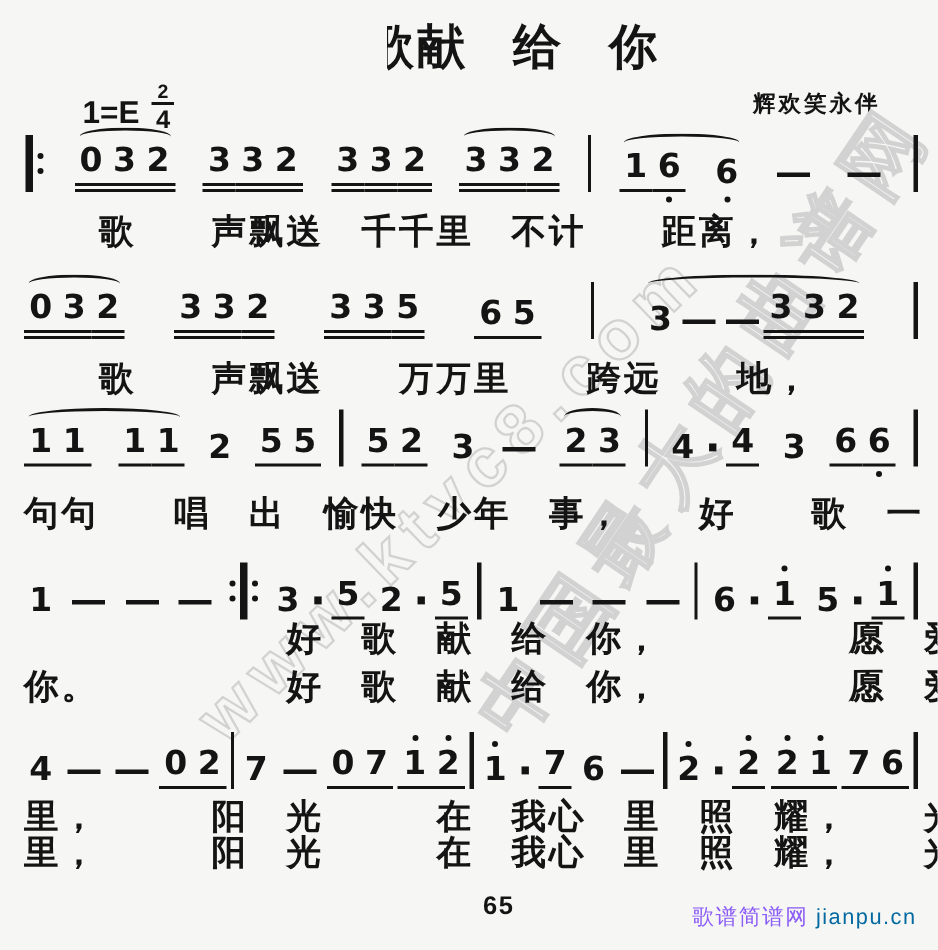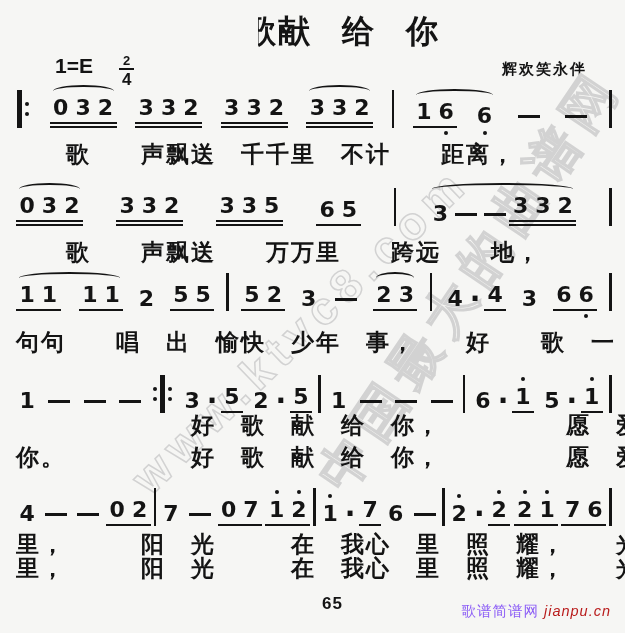--- a/index.html
+++ b/index.html
@@ -5,21 +5,21 @@
   html,body{margin:0;padding:0;}
   body{width:625px;height:633px;background:#f6f6f4;position:relative;overflow:hidden;
        font-family:"Liberation Sans", sans-serif;color:#141414;}
   #page{position:absolute;inset:0;}
 
   
   #title{position:absolute;left:258px;top:10px;font-size:32px;font-weight:bold;
          letter-spacing:32px;white-space:nowrap;font-family:Liberation Mono, monospace;}
   .tclip{display:inline-block;width:20px;overflow:hidden;vertical-align:bottom;}
   .tclip span{display:inline-block;margin-left:-14px;letter-spacing:0;}
-  #keyline{position:absolute;left:55px;top:54px;font-size:21px;font-weight:bold;display:flex;align-items:flex-start;gap:26px;}
+  #keyline{position:absolute;left:55px;top:54px;font-size:21px;font-weight:bold;display:flex;align-items:flex-end;gap:8px;}
   .timesig{display:inline-flex;flex-direction:column;align-items:center;line-height:1;}
   .timesig .num{font-size:13px;font-weight:bold;}
   .timesig .den{font-size:17px;font-weight:bold;border-top:2px solid #141414;padding:1px 3px 0 3px;margin-top:1px;}
   #source{position:absolute;right:38px;top:60px;font-size:15px;font-weight:bold;letter-spacing:2px;}
 
   
   .wm{position:absolute;font-weight:bold;white-space:nowrap;color:transparent;
       -webkit-text-stroke:1.5px #d2d2d2;pointer-events:none;z-index:1;}
   #wm1{font-size:46px;letter-spacing:8px;left:300px;top:330px;transform:translate(-50%,-50%) rotate(-44deg);}
   #wm2{font-size:52px;letter-spacing:10px;left:470px;top:280px;transform:translate(-50%,-50%) rotate(-56deg);}
@@ -48,21 +48,21 @@
   .bdots{display:flex;flex-direction:column;justify-content:center;gap:6px;height:38px;margin:0 2px;}
   .bdots i{width:4px;height:4px;background:#141414;border-radius:50%;display:block;}
   .lyr{font-size:23px;font-weight:bold;white-space:pre;letter-spacing:2px;line-height:24px;}
   .lyr:first-of-type{margin-top:12px;}
 
   
   #pageno{position:absolute;left:0;right:0;top:594px;text-align:center;
           font-size:17px;font-weight:bold;letter-spacing:1px;padding-left:40px;}
   #credit{position:absolute;right:14px;top:602px;font-size:14.5px;letter-spacing:1px;}
   #credit .site{color:#8b5cf6;}
-  #credit .url{color:#b91c1c;font-style:italic;}
+  #credit .url{color:#0369a1;}
 </style>
 </head>
 <body>
 
 <div id="page">
 
   <div class="wm" id="wm1">www.ktvc8.com</div>
   <div class="wm" id="wm2">中国最大的曲谱网</div>
 
   <div id="title">

